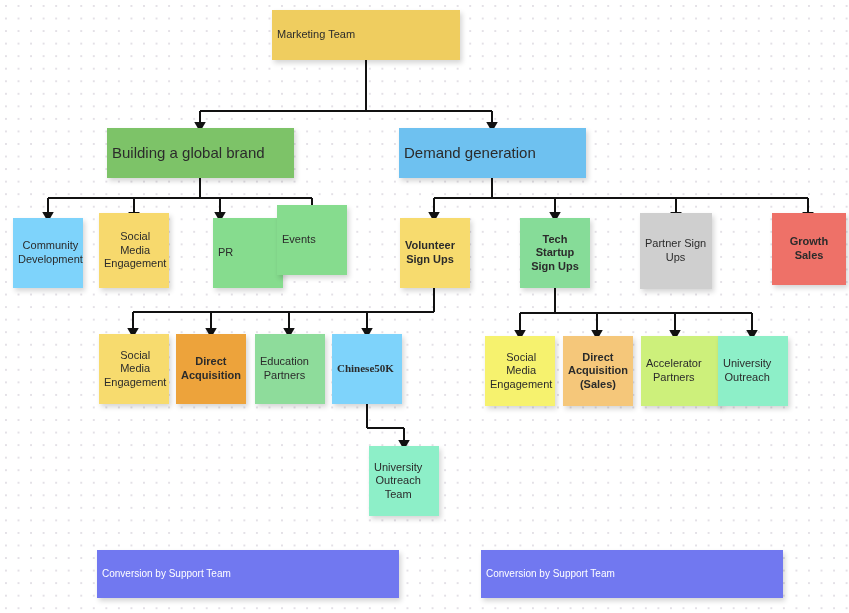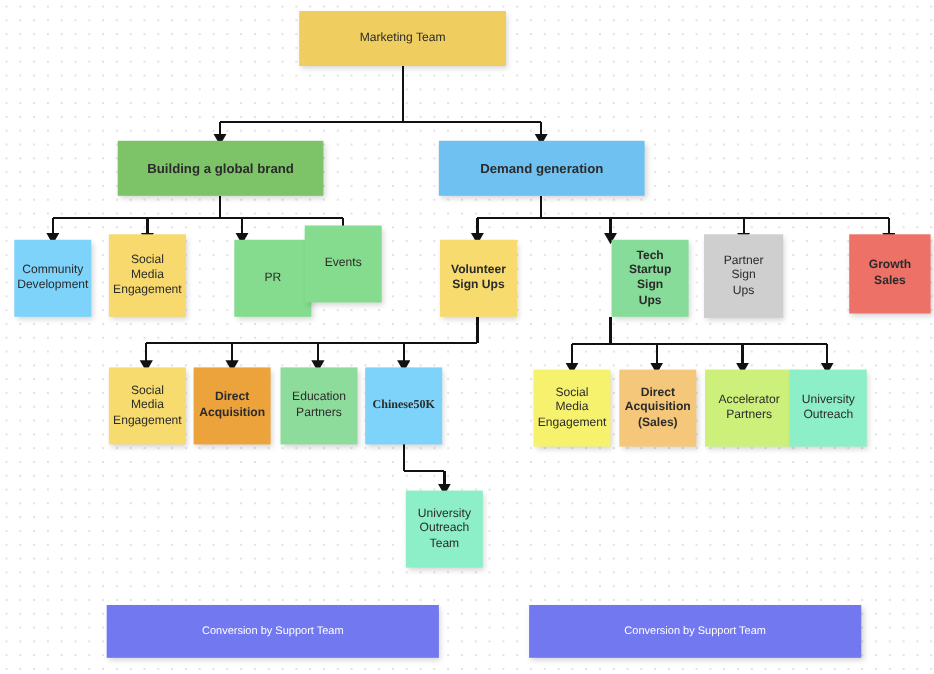--- a/index.html
+++ b/index.html
@@ -31,34 +31,33 @@
     top: 0;
     width: 849px;
     height: 613px;
     pointer-events: none;
   }
   .node {
     position: absolute;
     box-sizing: border-box;
     display: flex;
     align-items: center;
-    justify-content: center;
     text-align: center;
     color: #2b2b2b;
     line-height: 1.23;
     box-shadow: 2px 3px 5px rgba(0,0,0,0.17);
-    padding: 2px 19px;
+    padding: 2px 5px;
     overflow: hidden;
   }
   .node span {
     display: block;
     white-space: pre-line;
   }
   .sz-root   { font-size: 11px; }
-  .sz-l2     { font-size: 12px; font-weight: bold; }
+  .sz-l2     { font-size: 15px; }
   .sz-l3     { font-size: 11px; }
   .sz-l4     { font-size: 11px; }
   .sz-bar    { font-size: 10px; }
   .bold      { font-weight: bold; }
 </style>
 </head>
 <body>
 
 <div id="canvas">
   <svg id="edges" viewBox="0 0 849 613" width="849" height="613" xmlns="http://www.w3.org/2000/svg">
@@ -122,21 +121,21 @@
       <div class="node sz-l3" style="left: 185px; top: 218px; width: 70px; height: 70px; background-color: rgb(134, 220, 142); color: rgb(43, 43, 43); margin-left: 28px;">
         <span>PR</span>
       </div>
       <div class="node sz-l3" style="left: 277px; top: 205px; width: 70px; height: 70px; background-color: rgb(134, 220, 142); color: rgb(43, 43, 43);">
         <span>Events</span>
       </div>
       <div class="node sz-l3 bold" style="left: 400px; top: 218px; width: 70px; height: 70px; background-color: rgb(247, 219, 110); color: rgb(43, 43, 43);">
         <span>Volunteer
 Sign Ups</span>
       </div>
-      <div class="node sz-l3 bold" style="left: 520px; top: 218px; width: 70px; height: 70px; background-color: rgb(134, 220, 152); color: rgb(43, 43, 43); margin-left: 36px;">
+      <div class="node sz-l3 bold" style="left: 520px; top: 218px; width: 70px; height: 70px; background-color: rgb(134, 220, 152); color: rgb(43, 43, 43);">
         <span>Tech Startup
 Sign Ups</span>
       </div>
       <div class="node sz-l3" style="left: 640px; top: 213px; width: 72px; height: 76px; background-color: rgb(207, 207, 207); color: rgb(43, 43, 43);">
         <span>Partner Sign
 Ups</span>
       </div>
       <div class="node sz-l3 bold" style="left: 772px; top: 213px; width: 74px; height: 72px; background-color: rgb(238, 113, 104); color: rgb(43, 43, 43);">
         <span>Growth Sales</span>
       </div>

